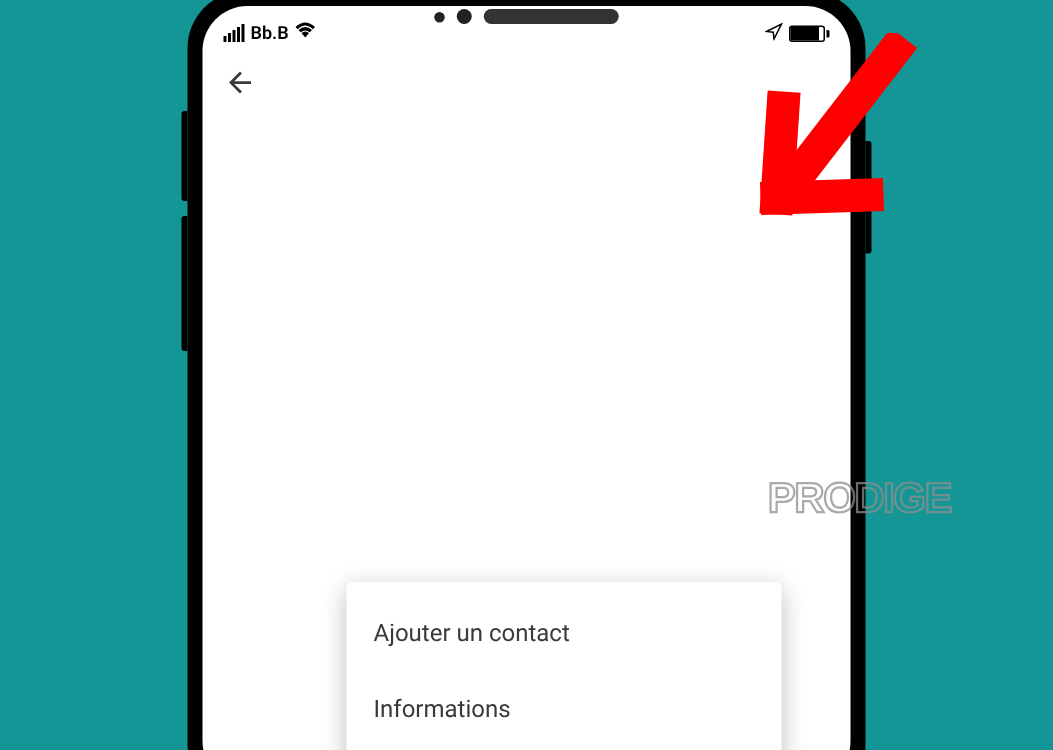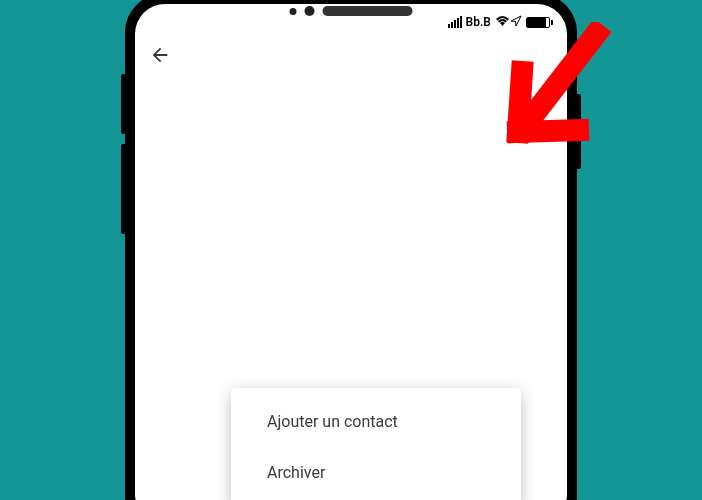--- a/index.html
+++ b/index.html
@@ -39,21 +39,21 @@
       top:2px; left:50%;
       transform:translateX(-50%);
       display:flex; align-items:center; gap:8px;
     }
     .notch .dot { width:10px; height:10px; border-radius:50%; background:#222; }
     .notch .dot.sm { width:7px; height:7px; }
     .notch .pill { width:90px; height:10px; border-radius:5px; background:#333; }
     .status-bar {
       height:22px;
       display:flex;
-      justify-content:flex-end;
+      justify-content:space-between;
       align-items:flex-end;
       padding:0 14px 2px;
       font-size:12px;
       font-weight:600;
       margin-top:6px;
     }
     .status-left, .status-right { display:flex; align-items:center; gap:4px; }
     .signal { display:flex; align-items:flex-end; gap:1px; }
     .signal span { width:2px; background:#000; }
     .signal span:nth-child(1){height:4px}
@@ -80,21 +80,21 @@
       top:-26px;
       left:96px;
       width:290px;
       background:#fff;
       box-shadow:0 4px 16px rgba(0,0,0,0.25);
       border-radius:4px;
       padding:8px 0;
       z-index:2;
     }
     .menu-item {
-      padding:16px 36px;
+      padding:16px 18px;
       font-size:16px;
       color:#3a3a3a;
       cursor:pointer;
     }
     .timestamp {
       text-align:center;
       color:#6b6b6b;
       font-size:13px;
       font-weight:500;
       margin-top:332px;
@@ -183,32 +183,34 @@
         <svg class="back-arrow" viewBox="0 0 24 24">
           <path d="M20 11H7.83l5.59-5.59L12 4l-8 8 8 8 1.41-1.41L7.83 13H20z" fill="#3a3a3a"></path>
         </svg>
       </span>
     </div>
 
     <div class="content">
 
       <div class="dropdown">
         <div class="menu-item">Ajouter un contact</div>
+        <div class="menu-item">Informations</div>
         <div class="menu-item">Archiver</div>
 
       </div>
 
       <div class="timestamp">vendredi 17 mai 2019 • 14:08</div>
     </div>
 
   </div>
 </div>
 
 <svg class="arrow" width="120" height="140" viewBox="0 0 120 140">
   <g stroke-linecap="square">
     <line x1="98" y1="12" x2="30" y2="100" stroke-width="22" stroke="#ff0000"></line>
     <line x1="20" y1="110" x2="80" y2="108" stroke-width="22" stroke="#ff0000"></line>
     <line x1="20" y1="110" x2="24" y2="50" stroke-width="22" stroke="#ff0000"></line>
   </g>
 </svg>
 
 <div class="watermark">
+  <div class="w-top">PRODIGE</div>
 </div>
 
 </body></html>

